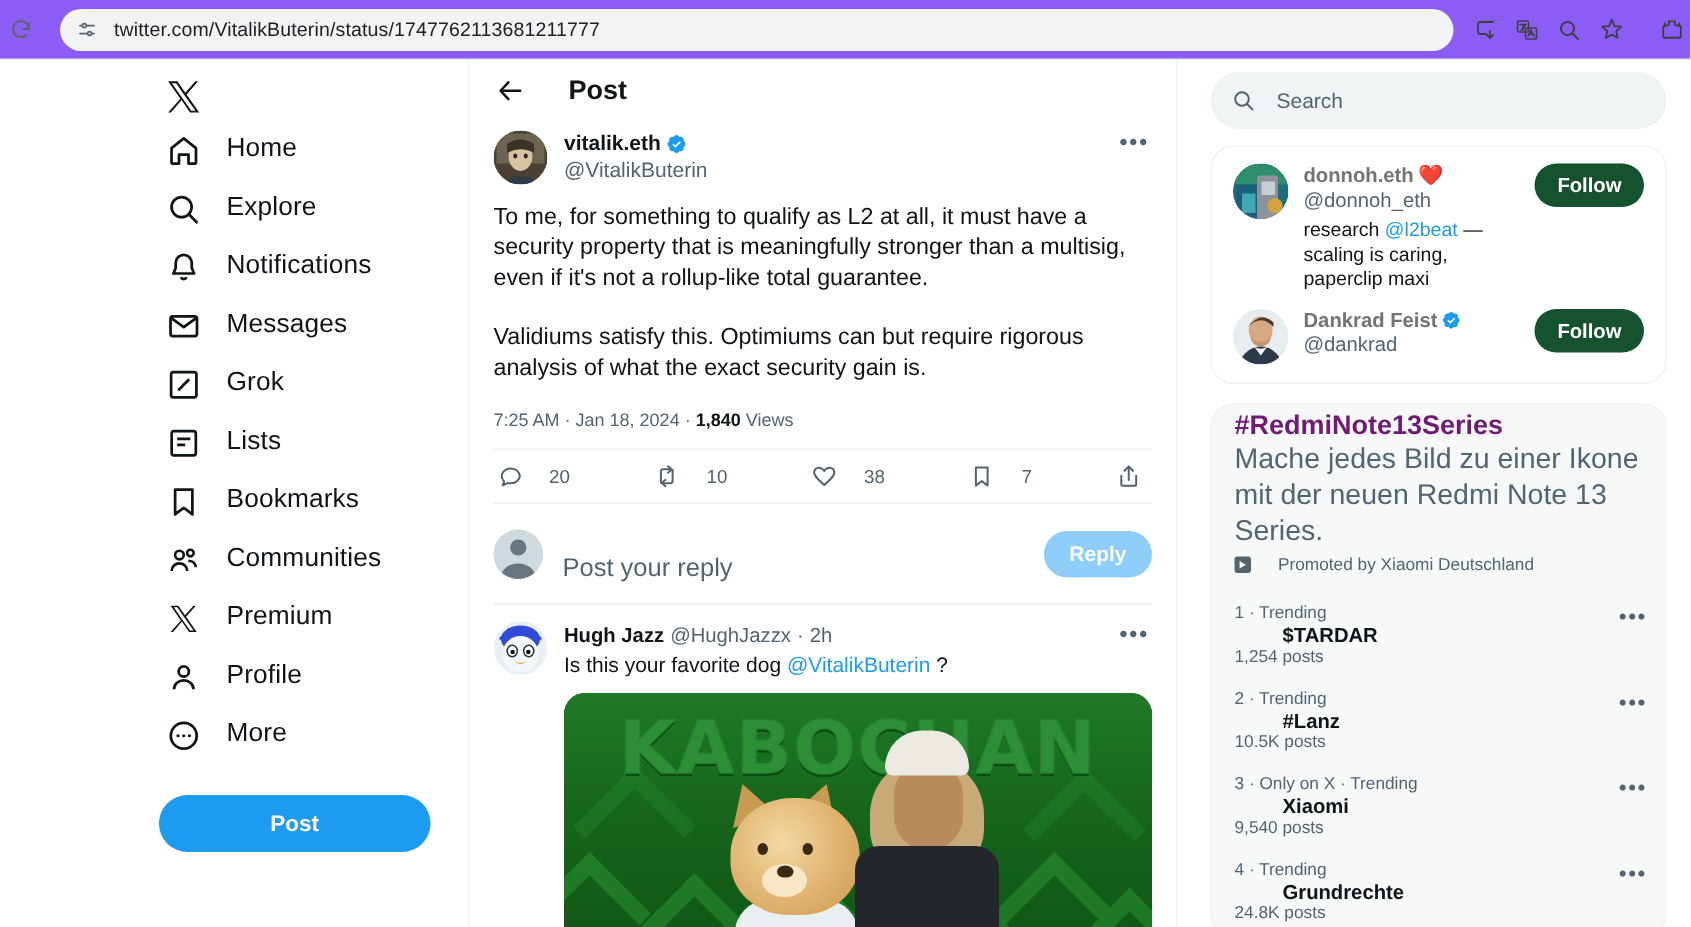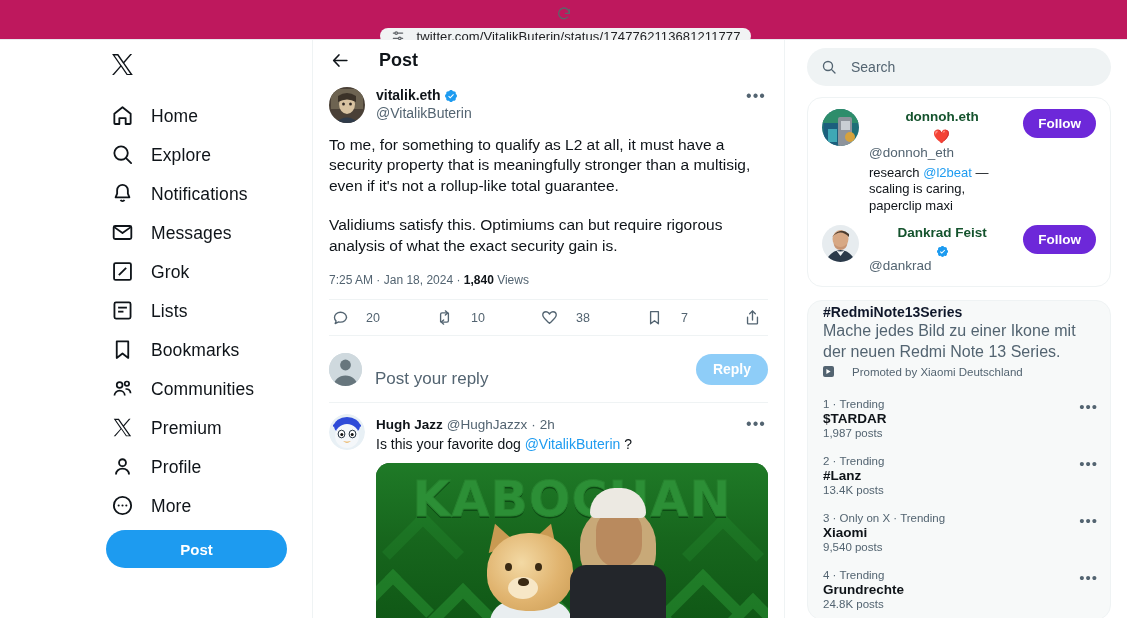--- a/index.html
+++ b/index.html
@@ -6,26 +6,25 @@
   html, body {
     width: 1127px; height: 618px;
     font-family: "Liberation Sans", sans-serif;
     background: #ffffff;
     overflow: hidden;
   }
 
   
   .browser-bar {
     height: 40px; width: 100%;
-    background: #be185d;
+    background: #8b5cf6;
     display: flex; align-items: center;
-    padding: 0 15px;
+    padding: 0 0;
     border-bottom: 1px solid #e8eaed;
     position: relative;
-    flex-direction: column;
   }
   .reload-btn {
     width: 28px; height: 28px;
     display: flex; align-items: center; justify-content: center;
     color: #5f6368; flex: 0 0 auto;
     border-radius: 50%;
   }
   .omnibox {
     flex: 1 1 auto;
     height: 28px;
@@ -71,21 +70,21 @@
     padding-top: 2px;
     background: #fff;
   }
   .x-logo {
     width: 46px; height: 44px;
     display: flex; align-items: center; justify-content: flex-start;
     padding-left: 5px;
     margin-bottom: 2px;
   }
   .nav-item {
-    display: flex; align-items: flex-end;
+    display: flex; align-items: flex-start;
     height: 39px;
     gap: 17px;
     color: #0f1419;
     padding-left: 5px;
   }
   .nav-item .nav-ico {
     width: 24px; height: 24px; flex: 0 0 24px;
     display: flex; align-items: center; justify-content: center;
     color: #0f1419;
   }
@@ -342,55 +341,55 @@
     overflow: hidden;
     margin-bottom: 13px;
   }
   .who-row { display: flex; padding: 11px 14px 9px 14px; }
   .who-av {
     width: 37px; height: 37px; border-radius: 50%;
     flex: 0 0 37px; margin-right: 10px; overflow: hidden;
   }
   .who-mid { flex: 1 1 auto; min-width: 0; line-height: 1.23; }
   .who-name {
-    font-size: 13.5px; font-weight: bold; color: #14532d;
-    display: flex; align-items: center; gap: 3px; flex-direction: column;
+    font-size: 13.5px; font-weight: bold; color: #737373;
+    display: flex; align-items: center; gap: 3px;
   }
   .who-handle { font-size: 13.5px; color: #536471; }
   .who-bio { font-size: 13px; color: #0f1419; padding-top: 3px; line-height: 1.27; }
   .follow-btn {
     flex: 0 0 auto; align-self: flex-start;
-    background: #6d28d9; color: #fff;
+    background: #14532d; color: #fff;
     border: none; border-radius: 16px;
     height: 29px; padding: 0 15px;
     font-size: 13.5px; font-weight: bold;
     font-family: "Liberation Sans", sans-serif;
     margin-left: 8px;
   }
 
   .trend-card { border: 1px solid #eff3f4; border-radius: 15px; background: #f7f9f9; }
   .trend-title {
     font-size: 19px; font-weight: bold; color: #0f1419;
     padding: 11px 15px 7px 15px;
   }
   .promo { padding: 3px 15px 13px 15px; }
-  .promo-tag { font-size: 14px; font-weight: bold; color: #0f172a; }
-  .promo-body { font-size: 16px; color: #536471; line-height: 1.26; padding-top: 1px; }
+  .promo-tag { font-size: 18px; font-weight: bold; color: #701a75; }
+  .promo-body { font-size: 19px; color: #536471; line-height: 1.26; padding-top: 1px; }
   .promo-by {
     font-size: 11.5px; color: #536471;
     display: flex; align-items: center; gap: 18px; padding-top: 4px;
   }
   .promo-badge {
     width: 11px; height: 11px; background: #536471;
     border-radius: 2px; flex: 0 0 11px;
     display: flex; align-items: center; justify-content: center;
   }
   .trend-row { padding: 7px 15px 9px 15px; position: relative; }
   .trend-rank { font-size: 11.5px; color: #536471; }
-  .trend-name { font-size: 13.5px; font-weight: bold; color: #0f1419; padding-top: 1px; }
+  .trend-name { font-size: 13.5px; font-weight: bold; color: #0f1419; padding-top: 1px; margin-left: 32px; }
   .trend-posts { font-size: 11.5px; color: #536471; padding-top: 1px; }
   .trend-dots {
     position: absolute; right: 12px; top: 7px;
     color: #536471; font-size: 15px; letter-spacing: 1px;
   }
   .verified { color: #1d9bf0; display: inline-flex; }
 </style>
 </head>
 <body>
 
@@ -810,27 +809,27 @@
                 <polygon points="2,1.5 8,5 2,8.5"></polygon>
               </svg>
           </span>
           <span>Promoted by Xiaomi Deutschland</span>
         </div>
       </div>
 
       <div class="trend-row">
         <div class="trend-rank">1 · Trending</div>
         <div class="trend-name">$TARDAR</div>
-        <div class="trend-posts">1,987 posts</div>
+        <div class="trend-posts">1,254 posts</div>
         <span class="trend-dots">•••</span>
       </div>
       <div class="trend-row">
         <div class="trend-rank">2 · Trending</div>
         <div class="trend-name">#Lanz</div>
-        <div class="trend-posts">13.4K posts</div>
+        <div class="trend-posts">10.5K posts</div>
         <span class="trend-dots">•••</span>
       </div>
       <div class="trend-row">
         <div class="trend-rank">3 · Only on X · Trending</div>
         <div class="trend-name">Xiaomi</div>
         <div class="trend-posts">9,540 posts</div>
         <span class="trend-dots">•••</span>
       </div>
       <div class="trend-row">
         <div class="trend-rank">4 · Trending</div>

